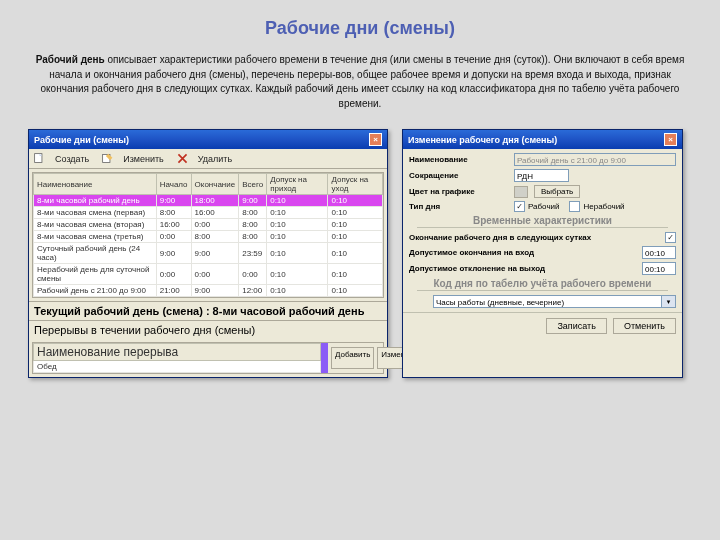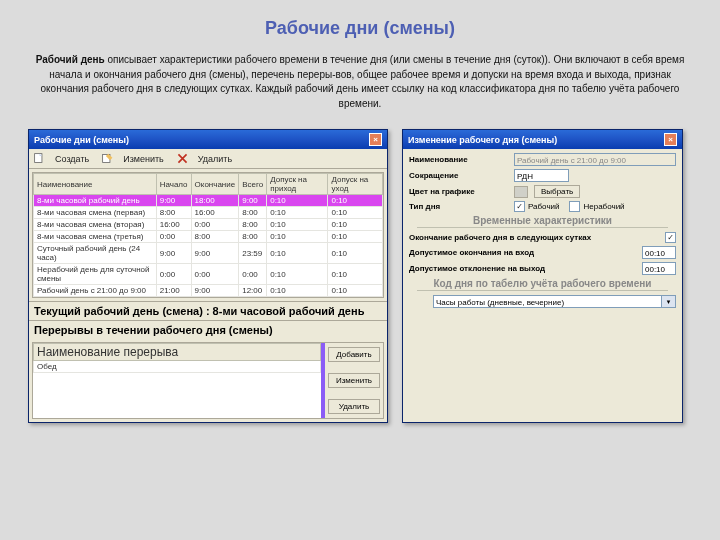--- a/index.html
+++ b/index.html
@@ -19,21 +19,21 @@
   .tbtn .ico { width:13px; height:13px; display:inline-block; }
   .tbl-wrap { background:#fff; border:1px solid #aca899; margin:3px; }
   table { width:100%; border-collapse:collapse; font-size:8px; }
   th { background:#ece9d8; border:1px solid #c0c0b0; padding:1px 3px; text-align:left; font-weight:normal; color:#333; }
   td { border:1px solid #e5e5e0; padding:1px 3px; color:#333; }
   tr.sel td { background:#d946ef; color:#fff; }
   .subhead { background:#ece9d8; font-weight:bold; font-size:11px; padding:3px 5px; border-top:1px solid #aca899; }
   .breaks { background:#fff; border:1px solid #aca899; margin:3px; padding:0; display:flex; }
   .breaks-left { flex:1; }
   .breaks-left table th { font-size:12px; }
-  .breaks-btns { width:62px; padding:4px 3px; display:flex; flex-direction:column; gap:11px; background:#ece9d8; border-left:4px solid #8b5cf6; }
+  .breaks-btns { width:62px; padding:4px 3px; display:flex; gap:3px; background:#ece9d8; border-left:7px solid #8b5cf6; }
   .btn { font-size:8px; background:#ece9d8; border:1px solid #aca899; padding:2px 3px; text-align:center; cursor:pointer; }
   .tabstrip { background:#ece9d8; border-top:1px solid #aca899; padding:2px 4px; font-size:8px; }
   .tab { display:inline-block; background:#fff; border:1px solid #aca899; border-bottom:0; padding:1px 6px; }
   
   .form { padding:4px 6px; }
   .row { display:flex; align-items:center; margin-bottom:3px; }
   .lbl { width:105px; font-weight:bold; font-size:8px; }
   .lbl2 { font-weight:bold; font-size:8px; }
   .inp { background:#fff; border:1px solid #7f9db9; font-size:8px; padding:1px 2px; height:13px; line-height:11px; }
   .inp.val { color:#333; }
@@ -157,21 +157,21 @@
                 <td>21:00</td>
                 <td>9:00</td>
                 <td>12:00</td>
                 <td>0:10</td>
                 <td>0:10</td>
               </tr>
           </tbody>
         </table>
       </div>
       <div class="subhead">Текущий рабочий день (смена) : 8-ми часовой рабочий день</div>
-      <div class="subhead" style="font-weight:bold">Перерывы в течении рабочего дня (смены)</div>
+      <div class="subhead" style="font-weight:normal">Перерывы в течении рабочего дня (смены)</div>
       <div class="breaks">
         <div class="breaks-left">
           <table>
             <thead>
                 <tr>
                   <th>Наименование перерыва</th>
                 </tr>
               </thead>
             <tbody>
                 <tr>
@@ -226,15 +226,19 @@
         <div class="row">
           <span class="lbl2" style="flex:1">Допустимое отклонение на выход</span>
           <span class="inp" style="width:34px">00:10</span>
         </div>
         <div class="divlbl">Код дня по табелю учёта рабочего времени</div>
         <div class="combo">
           <span class="inp">Часы работы (дневные, вечерние)</span>
           <span class="dd">▾</span>
         </div>
       </div>
+      <div class="btnrow">
+        <div class="btn2">Записать</div>
+        <div class="btn2">Отменить</div>
+      </div>
     </div>
   </div>
 </div>
 
 </body></html>

